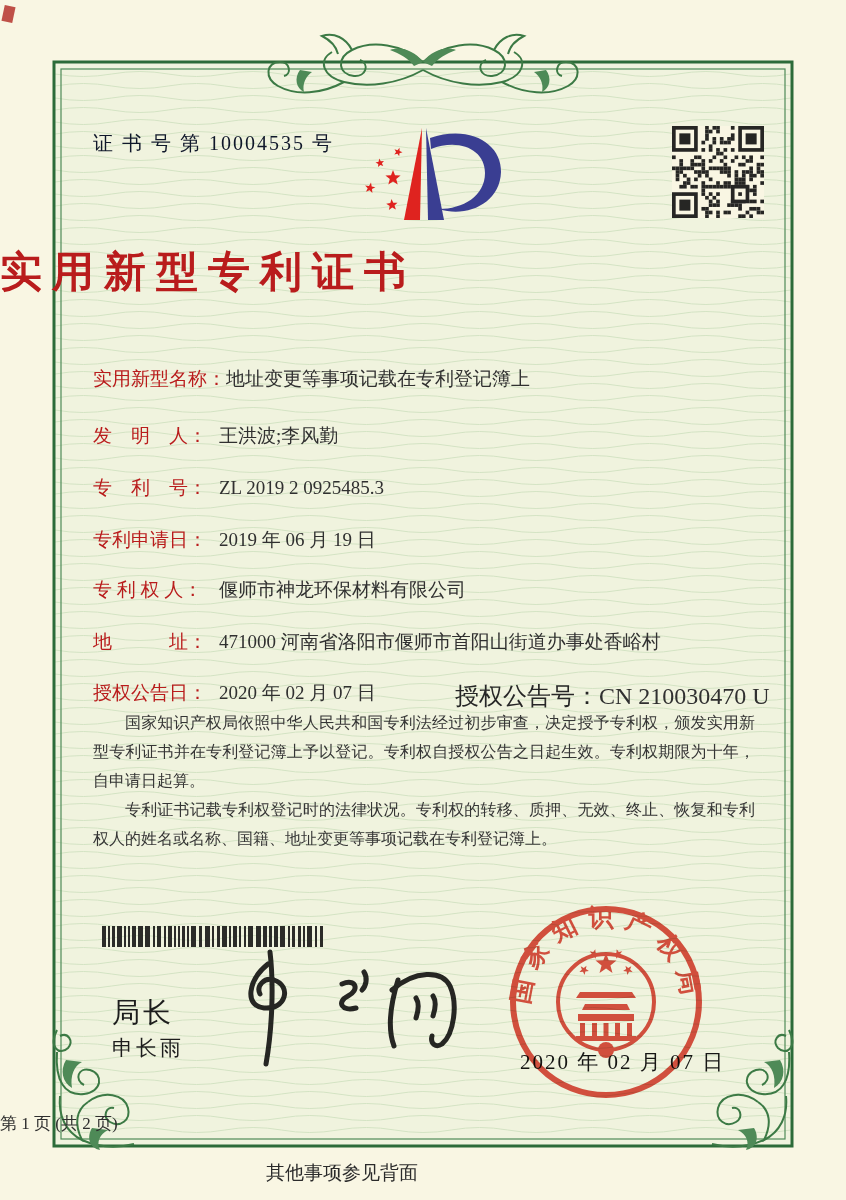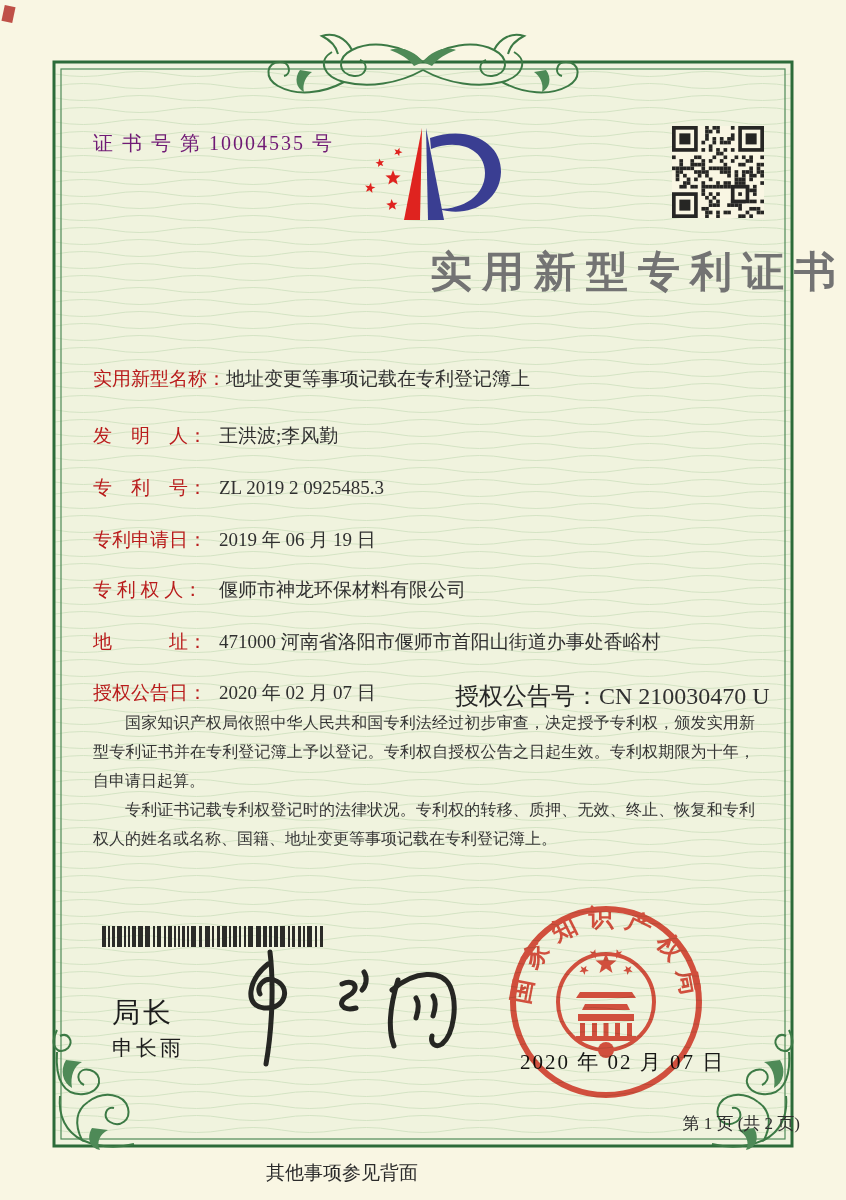--- a/index.html
+++ b/index.html
@@ -4,35 +4,35 @@
 <style>
   html,body{margin:0;padding:0;background:#d8d5c6;}
   .page{
     position:relative; width:846px; height:1200px; margin:0 auto;
     background:#f9f6e3; overflow:hidden;
     font-family:"Liberation Serif","DejaVu Serif",serif; color:#262626;
   }
   .abs{position:absolute;}
   svg{display:block;}
   .bg-art{position:absolute; left:0; top:0;}
-  .cert-no{left:93px; top:130px; font-size:20px; letter-spacing:2px; color:#701a75;}
-  .title{left:0; top:244px; width:846px; text-align:right; font-size:42px; font-weight:bold;
-         letter-spacing:10px; color:#737373;}
+  .cert-no{left:93px; top:130px; font-size:20px; letter-spacing:2px; color:#0f172a;}
+  .title{left:0; top:244px; width:846px; text-align:left; font-size:42px; font-weight:bold;
+         letter-spacing:10px; color:#b91c1c;}
   .row{left:93px; font-size:19px; white-space:nowrap;}
   .flabel{display:inline-block; min-width:126px; color:#b91c1c;}
   .fvalue{color:#303030;}
   .row2{left:455px; font-size:24px; white-space:nowrap;}
   .paras{left:93px; top:708px; width:662px; font-size:16px; line-height:29px;
          text-align:justify; color:#353535;}
   .paras p{margin:0; text-indent:2em;}
   .officer-title{left:112px; top:994px; font-size:28px; letter-spacing:3px; color:#1d1d1d;}
   .officer-name{left:112px; top:1034px; font-size:21px; letter-spacing:3px; color:#1d1d1d;}
   .seal-svg{left:506px; top:902px; mix-blend-mode:multiply;}
   .seal-date{left:520px; top:1048px; font-size:21px; letter-spacing:2px; color:#171717; mix-blend-mode:multiply;}
-  .page-info{left:0; top:1112px; width:800px; text-align:right; font-size:17px; color:#2e2e2e;}
+  .page-info{left:0; top:1112px; width:800px; text-align:left; font-size:17px; color:#2e2e2e;}
   .back-note{left:0; top:1160px; width:684px; text-align:center; font-size:19px; color:#2b2b2b;}
   .sig-svg{left:230px; top:946px; mix-blend-mode:multiply;}
   .qr-svg{left:672px; top:126px;}
   .logo-svg{left:342px; top:110px;}
   .barcode-svg{left:100px; top:924px;}
   .scan-mark{left:3px; top:6px; width:11px; height:16px; background:#b5332c;
              transform:rotate(12deg); opacity:.85;}
 </style>
 </head>
 <body>

